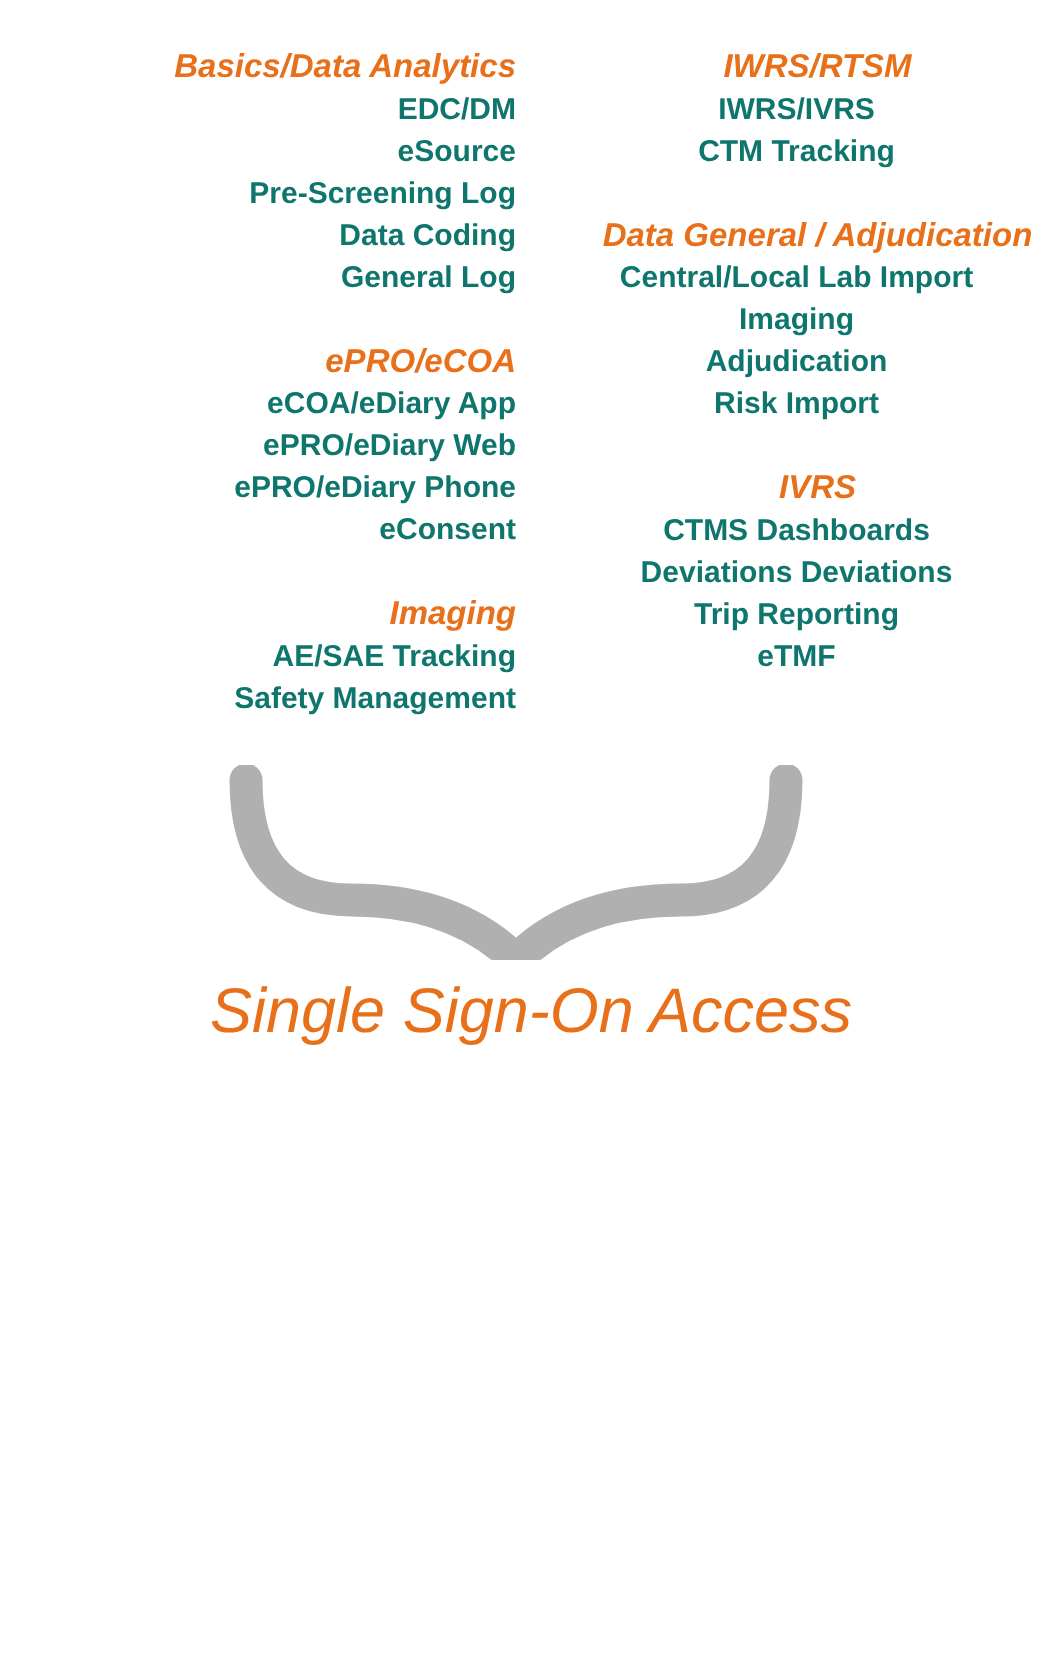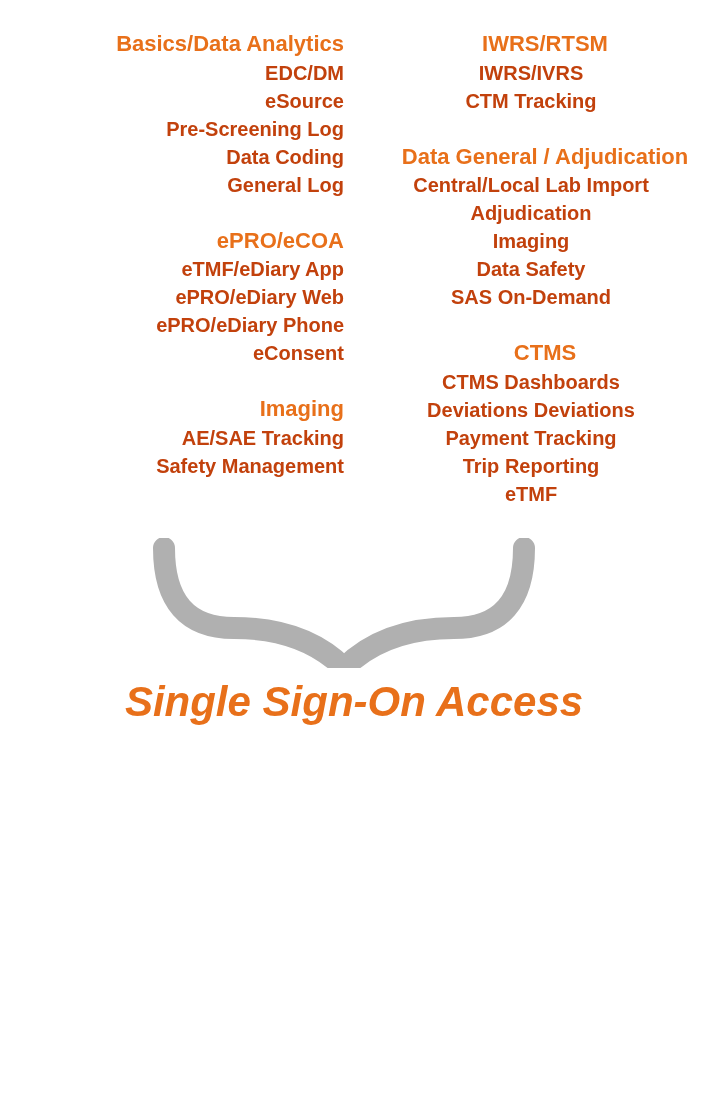--- a/index.html
+++ b/index.html
@@ -40,25 +40,26 @@
       padding-left: 10px;
       text-align: center;
     }
 
     .category-header {
       color: #e8701a;
       font-weight: 800;
       font-size: 22px;
       line-height: 1.3;
       margin-bottom: 4px;
+      font-style: italic;
       margin-left: 28px;
     }
 
     .item-label {
-      color: #c2410c;
+      color: #0f766e;
       font-weight: 700;
       font-size: 20px;
       line-height: 1.4;
       display: block;
     }
 
     .section-gap {
       height: 28px;
     }
 
@@ -76,21 +77,21 @@
     }
 
     .sso-section {
       text-align: center;
       margin-top: 10px;
       padding-bottom: 30px;
     }
 
     .sso-label {
       color: #e8701a;
-      font-weight: 700;
+      font-weight: 400;
       font-size: 42px;
       font-style: italic;
     }
   </style>
 </head>
 <body>
 
 <div class="page-container">
   <div class="two-col-section">
 
@@ -102,21 +103,21 @@
         <span class="item-label">eSource</span>
         <span class="item-label">Pre-Screening Log</span>
         <span class="item-label">Data Coding</span>
         <span class="item-label">General Log</span>
       </div>
 
       <div class="section-gap"></div>
 
       <div>
         <span class="category-header">ePRO/eCOA</span>
-        <span class="item-label">eTMF/eDiary App</span>
+        <span class="item-label">eCOA/eDiary App</span>
         <span class="item-label">ePRO/eDiary Web</span>
         <span class="item-label">ePRO/eDiary Phone</span>
         <span class="item-label">eConsent</span>
       </div>
 
       <div class="section-gap"></div>
 
       <div>
         <span class="category-header">Imaging</span>
         <span class="item-label">AE/SAE Tracking</span>
@@ -131,33 +132,31 @@
         <span class="category-header">IWRS/RTSM</span>
         <span class="item-label">IWRS/IVRS</span>
         <span class="item-label">CTM Tracking</span>
       </div>
 
       <div class="section-gap"></div>
 
       <div>
         <span class="category-header">Data General / Adjudication</span>
         <span class="item-label">Central/Local Lab Import</span>
+        <span class="item-label">Imaging</span>
         <span class="item-label">Adjudication</span>
-        <span class="item-label">Imaging</span>
-        <span class="item-label">Data Safety</span>
-        <span class="item-label">SAS On-Demand</span>
+        <span class="item-label">Risk Import</span>
       </div>
 
       <div class="section-gap"></div>
 
       <div>
-        <span class="category-header">CTMS</span>
+        <span class="category-header">IVRS</span>
         <span class="item-label">CTMS Dashboards</span>
         <span class="item-label">Deviations Deviations</span>
-        <span class="item-label">Payment Tracking</span>
         <span class="item-label">Trip Reporting</span>
         <span class="item-label">eTMF</span>
       </div>
 
     </div>
   </div>
 
   <div class="brace-container">
     <svg class="brace-svg" viewBox="0 0 420 130" xmlns="http://www.w3.org/2000/svg">
       <path d="

